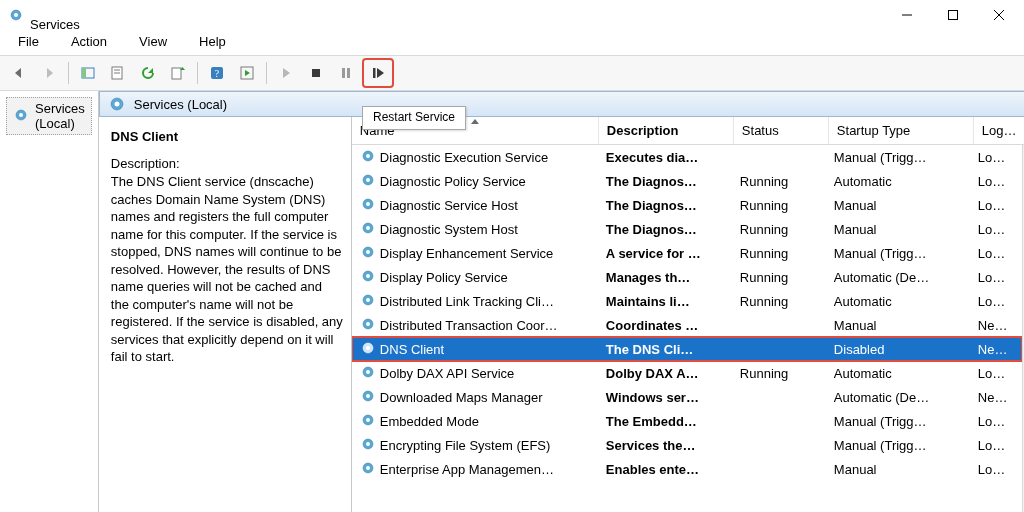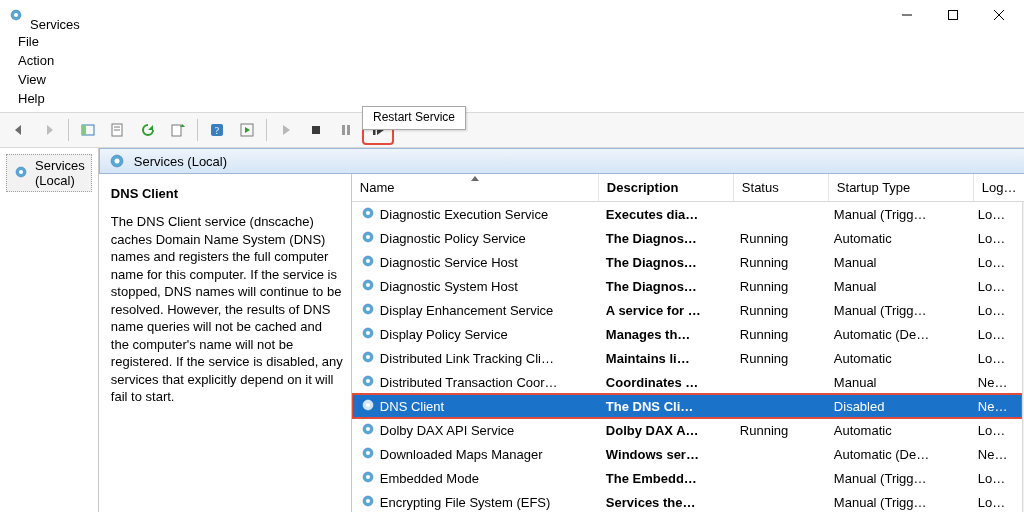--- a/index.html
+++ b/index.html
@@ -2,21 +2,21 @@
 <html><head>
 <meta charset="utf-8">
 <style>
 html,body{margin:0;padding:0;font-family:"Segoe UI",Tahoma,sans-serif;font-size:13px;color:#000;background:#fff;width:1024px;height:512px;overflow:hidden;}
 .titlebar{display:flex;align-items:center;height:30px;padding:0 2px;}
 .titlebar .appicon{width:16px;height:16px;margin:0 6px;}
 .title{flex:0 0 auto;margin-top:19px;}
 .tspace{flex:1;}
 .winbtn{width:46px;height:30px;display:flex;align-items:center;justify-content:center;}
 .winbtn svg{width:10px;height:10px;stroke:#000;stroke-width:1;fill:none;}
-.menubar{display:flex;gap:0;padding:2px 8px 4px 8px;flex-direction:column;}
+.menubar{display:flex;gap:12px;padding:2px 8px 4px 8px;}
 .menuitem{padding:2px 10px;}
 .toolbar{display:flex;align-items:center;padding:2px 4px;border-top:1px solid #d9d9d9;border-bottom:1px solid #d9d9d9;background:#f7f7f7;height:30px;gap:0;}
 .tbtn{width:26px;height:24px;display:flex;align-items:center;justify-content:center;border:1px solid transparent;border-radius:2px;margin:0 1px;}
 .tsep{width:1px;height:22px;background:#c9c9c9;margin:0 4px;}
 .tbtn svg{width:16px;height:16px;}
 .tbtn.highlight{border:2px solid #e34b3d;border-radius:4px;padding:1px;}
 .tooltip{position:absolute;left:362px;top:106px;background:#fff;border:1px solid #a8a8a8;padding:3px 10px 5px 10px;font-size:12px;white-space:nowrap;box-shadow:1px 1px 2px rgba(0,0,0,0.15);z-index:10;}
 .bodyarea{display:flex;height:calc(512px - 30px - 24px - 34px);}
 .leftpane{width:180px;border-right:1px solid #c9c9c9;padding-top:4px;}
 .treeitem{display:flex;align-items:center;gap:6px;padding:3px 6px;margin:2px 6px;background:#f2f2f2;border:1px dotted #a0a0a0;}
@@ -182,20 +182,21 @@
       <span class="gic"><svg viewBox="0 0 18 18">
             <circle cx="9" cy="9" r="6" class="gear"></circle>
             <circle cx="9" cy="9" r="2.5" fill="#fff"></circle>
           </svg></span>
       <span class="txt">Services (Local)</span>
     </div>
 
     <div class="detailwrap">
       <div class="descpane">
         <div class="svcname">DNS Client</div>
+        <div class="lbl">Description:</div>
         <div class="desc">The DNS Client service (dnscache) caches Domain Name System (DNS) names and registers the full computer name for this computer. If the service is stopped, DNS names will continue to be resolved. However, the results of DNS name queries will not be cached and the computer's name will not be registered. If the service is disabled, any services that explicitly depend on it will fail to start.</div>
       </div>
       <div class="sep-v"></div>
 
       <div class="listpane">
         <div class="colhdr">
           <div class="col col-name sort">Name</div>
           <div class="col col-desc">Description</div>
           <div class="col col-status">Status</div>
           <div class="col col-start">Startup Type</div>

